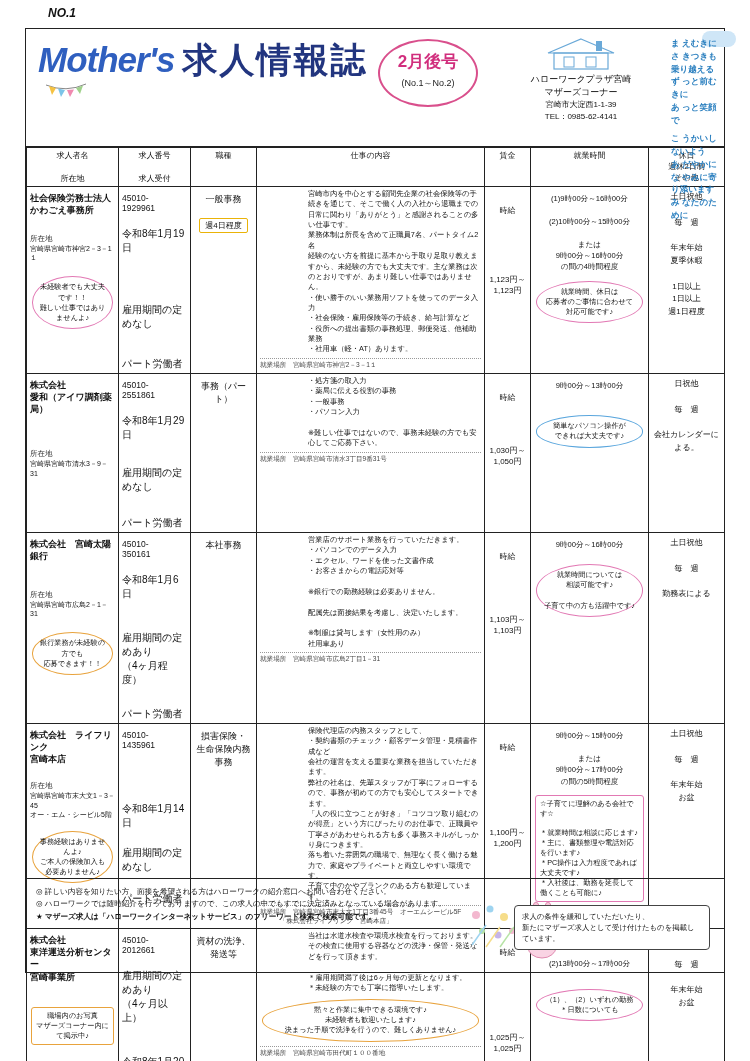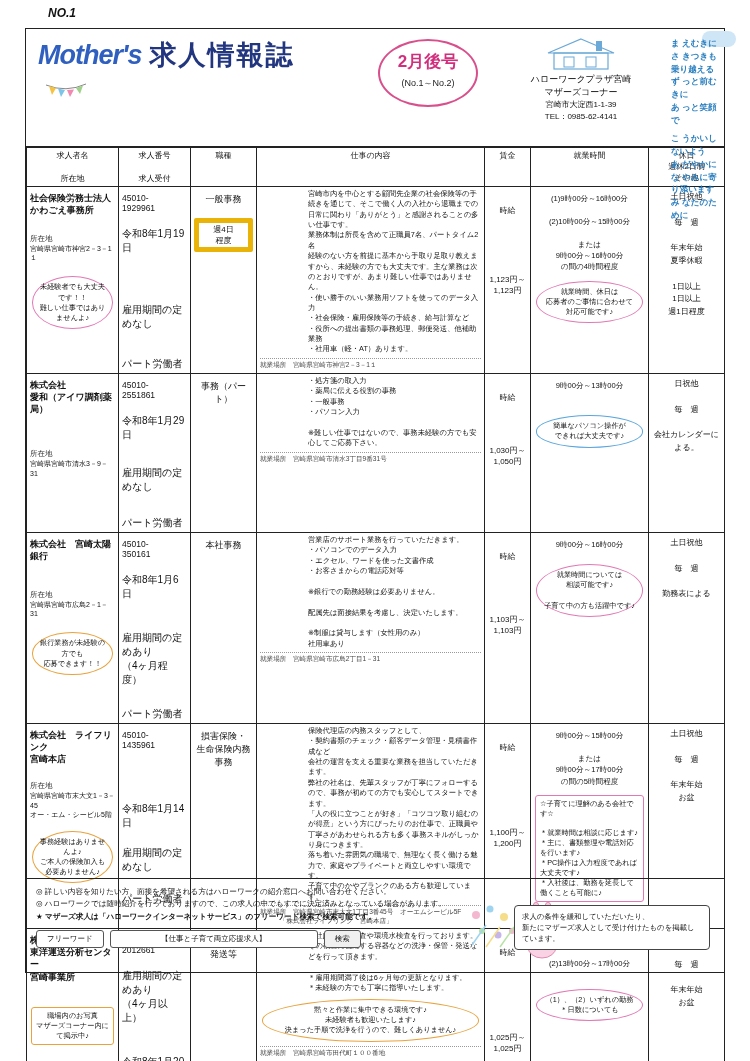--- a/index.html
+++ b/index.html
@@ -8,21 +8,21 @@
     font-family:"Liberation Sans","DejaVu Sans",sans-serif;
     color:#111;
     -webkit-font-smoothing:antialiased;
   }
   .page{position:relative;width:750px;height:1061px;}
   .doc-no{position:absolute;left:48px;top:6px;font-size:12px;font-style:italic;font-weight:bold;}
   .frame{position:absolute;left:25px;top:28px;width:700px;height:945px;border:1px solid #222;box-sizing:border-box;}
 
   
   .header{position:relative;height:118px;border-bottom:1px solid #222;box-sizing:border-box;}
-  .logo{position:absolute;left:12px;top:8px;font-size:27px;font-weight:bold;font-style:italic;color:#2f5fbf;letter-spacing:-1px;}
+  .logo{position:absolute;left:12px;top:8px;font-size:35px;font-weight:bold;font-style:italic;color:#2f5fbf;letter-spacing:-1px;}
   .logo .jp{color:#22357f;font-style:normal;letter-spacing:2px;margin-left:8px;}
   .sub-lines{position:absolute;left:58px;top:48px;font-size:9.5px;line-height:1.55;color:#111;}
   .sub-lines .l1{color:#d23c8e;}
   .flag{position:absolute;left:18px;top:52px;width:44px;height:26px;}
   .badge{position:absolute;left:352px;top:10px;width:96px;height:64px;border:2px solid #d94f8c;border-radius:50%;text-align:center;}
   .badge .m{font-size:17px;font-weight:bold;color:#d12e7d;margin-top:9px;}
   .badge .s{font-size:9px;color:#222;margin-top:4px;}
   .office{position:absolute;left:480px;top:8px;width:150px;text-align:center;font-size:8px;line-height:1.5;}
   .office .house{width:74px;height:34px;margin:0 auto 2px;position:relative;}
   .office .nm{font-size:9px;line-height:1.45;}
@@ -47,21 +47,21 @@
   .wage{font-size:8px;text-align:center;}
   .time{font-size:7.6px;line-height:1.5;text-align:center;}
   .holi{font-size:7.6px;line-height:1.6;text-align:center;}
 
   .oval{border:1px solid #e06a22;border-radius:50%/50%;padding:5px 6px;font-size:7.2px;line-height:1.4;text-align:center;color:#111;margin:4px 2px;}
   .oval.pink{border-color:#e279b4;}
   .oval.blue{border-color:#5aa6dd;}
   .oval.orange{border-color:#e8a33d;}
   .box-orange{border:1px solid #e8a33d;border-radius:3px;padding:3px 4px;font-size:7.2px;text-align:center;margin:3px 1px;}
   .box-pink{border:1px solid #e279b4;border-radius:3px;padding:3px 4px;font-size:7.2px;text-align:center;margin:3px 1px;}
-  .tagline{border:5px solid #eab308;border-radius:2px;display:inline-block;padding:1px 13px;font-size:8px;margin:2px 0;}
+  .tagline{border:1px solid #eab308;border-radius:2px;display:inline-block;padding:1px 5px;font-size:8px;margin:2px 0;}
   .note-small{font-size:6.6px;color:#444;border-top:1px dotted #999;margin-top:3px;padding-top:2px;}
 
   
   .footer{position:absolute;left:25px;top:878px;width:700px;height:95px;border:1px solid #222;box-sizing:border-box;padding:7px 10px;}
   .footer ul{margin:0;padding:0;list-style:none;font-size:7.6px;line-height:1.62;}
   .footer .star{font-weight:bold;}
   .kw{margin-top:7px;display:flex;align-items:center;gap:6px;font-size:7.5px;}
   .kw .lab{border:1px solid #555;border-radius:3px;padding:3px 10px;font-size:7.5px;background:#fff;}
   .kw .fld{border:1px solid #555;border-radius:3px;padding:3px 8px;width:190px;text-align:center;font-size:7.5px;background:#fff;}
   .kw .btn{border:1px solid #555;border-radius:3px;padding:3px 10px;font-size:7.5px;background:#f0f0f0;}
@@ -428,25 +428,20 @@
     </table>
   </div>
 
   <div class="footer">
     <ul>
       <li>◎ 詳しい内容を知りたい方、面接を希望される方はハローワークの紹介窓口へお問い合わせください。</li>
       <li>◎ ハローワークでは随時紹介を行っておりますので、この求人の中でもすでに決定済みとなっている場合があります。</li>
       <li class="star">★ マザーズ求人は「ハローワークインターネットサービス」のフリーワード検索で検索可能です。</li>
     </ul>
 
-    <div class="kw">
-      <span class="lab">フリーワード</span>
-      <span class="fld">【仕事と子育て両立応援求人】</span>
-      <span class="btn">検索</span>
-    </div>
 
     <svg class="confetti" viewBox="0 0 60 52">
       <circle cx="10" cy="14" r="4" fill="#f3b8cf"></circle>
       <circle cx="24" cy="8" r="3.5" fill="#9ed4f0"></circle>
       <circle cx="38" cy="16" r="4" fill="#f6dd8a"></circle>
       <circle cx="16" cy="30" r="3" fill="#b7e3a6"></circle>
       <circle cx="32" cy="34" r="3.5" fill="#c6b5e8"></circle>
       <circle cx="46" cy="30" r="3" fill="#f3b8cf"></circle>
       <path d="M6 44 L20 24" stroke="#9ed4f0" stroke-width="1.5" fill="none"></path>
       <path d="M20 46 L34 26" stroke="#f6dd8a" stroke-width="1.5" fill="none"></path>

